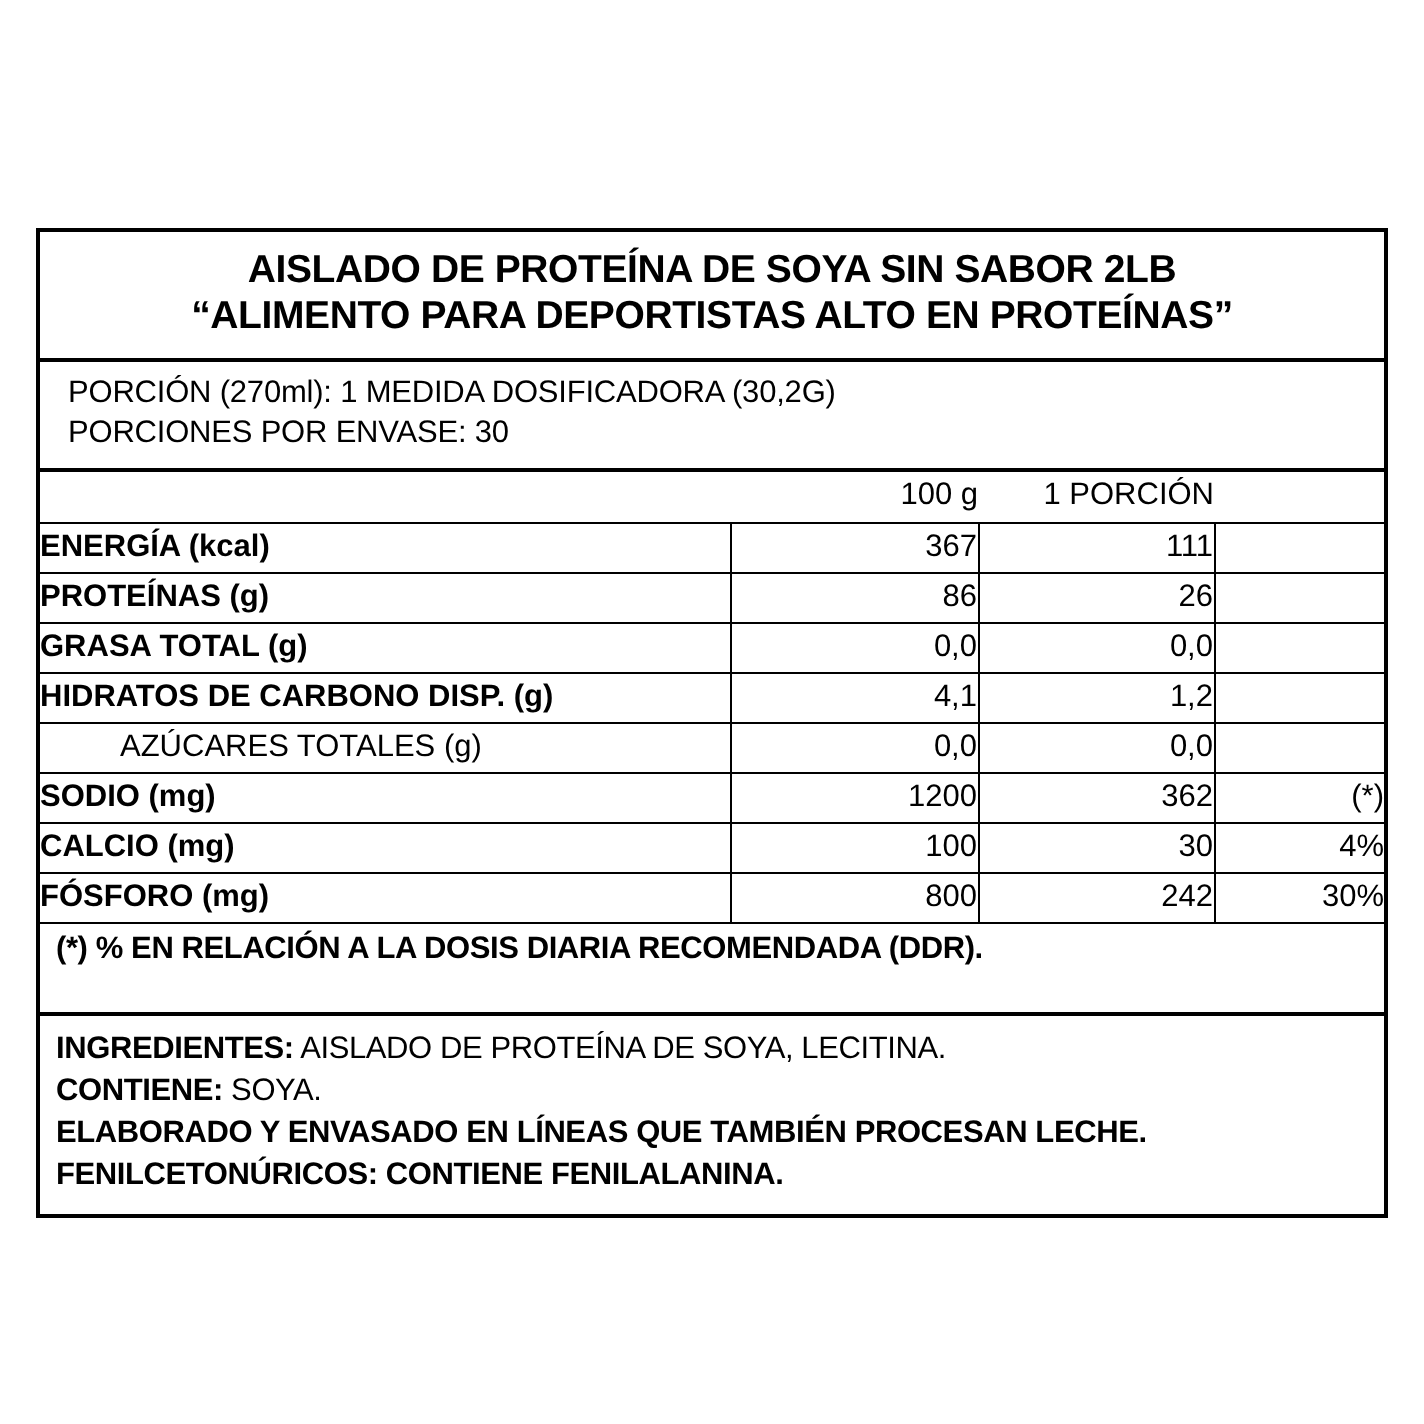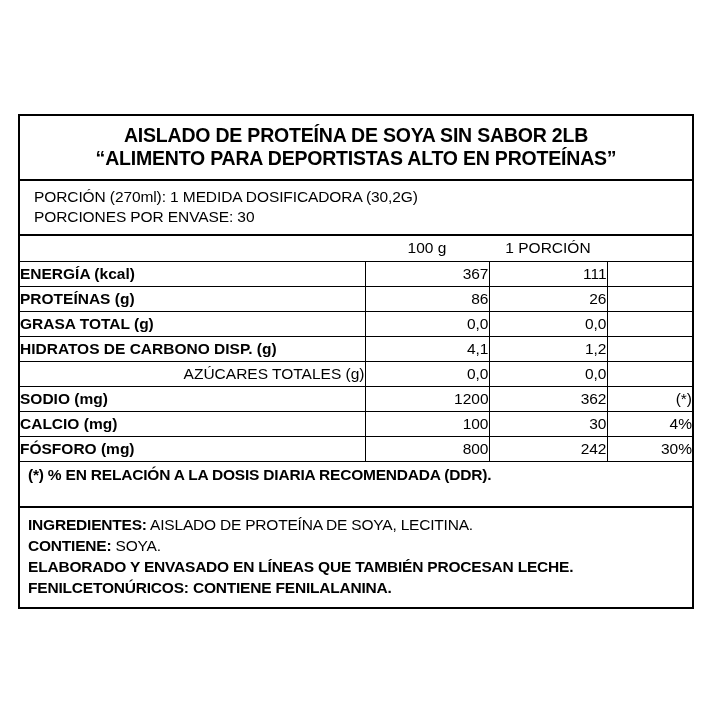--- a/index.html
+++ b/index.html
@@ -59,34 +59,33 @@
     height: 25px;
     vertical-align: middle;
   }
   .col-name { width: 345px; }
   .col-100  { width: 124px; }
   .col-por   { width: 118px; }
   .col-ddr   { width: 85px; }
 
   .hdr-row td { border-bottom: 1px solid #000; height: 28px; }
   .hdr-cell {
-    text-align: center;
+    text-align: right;
     font-size: 15.5px;
   }
   .nm {
     border-right: 1px solid #000;
     border-bottom: 1px solid #000;
     font-weight: bold;
     padding-left: 8px;
     white-space: nowrap;
   }
   .nm.indent {
     font-weight: normal;
     padding-left: 40px;
-    text-align: right;
   }
   .nm .unit { font-weight: bold; }
   .nm.indent .unit { font-weight: normal; }
   .vl {
     border-right: 1px solid #000;
     border-bottom: 1px solid #000;
     text-align: right;
   }
   .vl.last { border-right: none; }
   .row-last .nm, .row-last .vl { border-bottom: 1px solid #000; }

